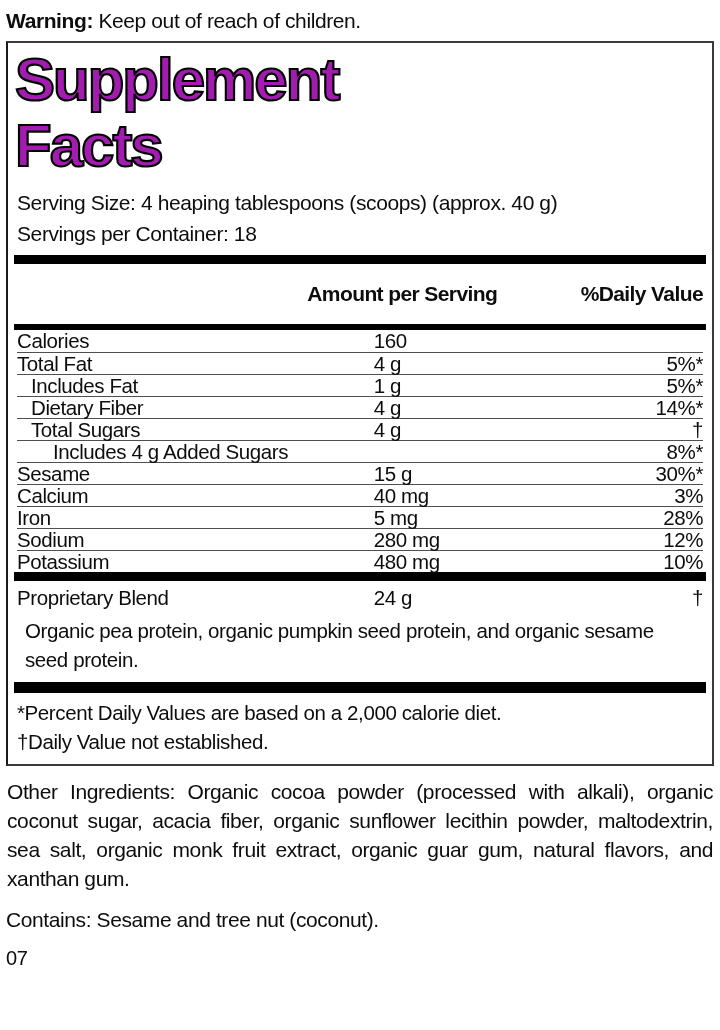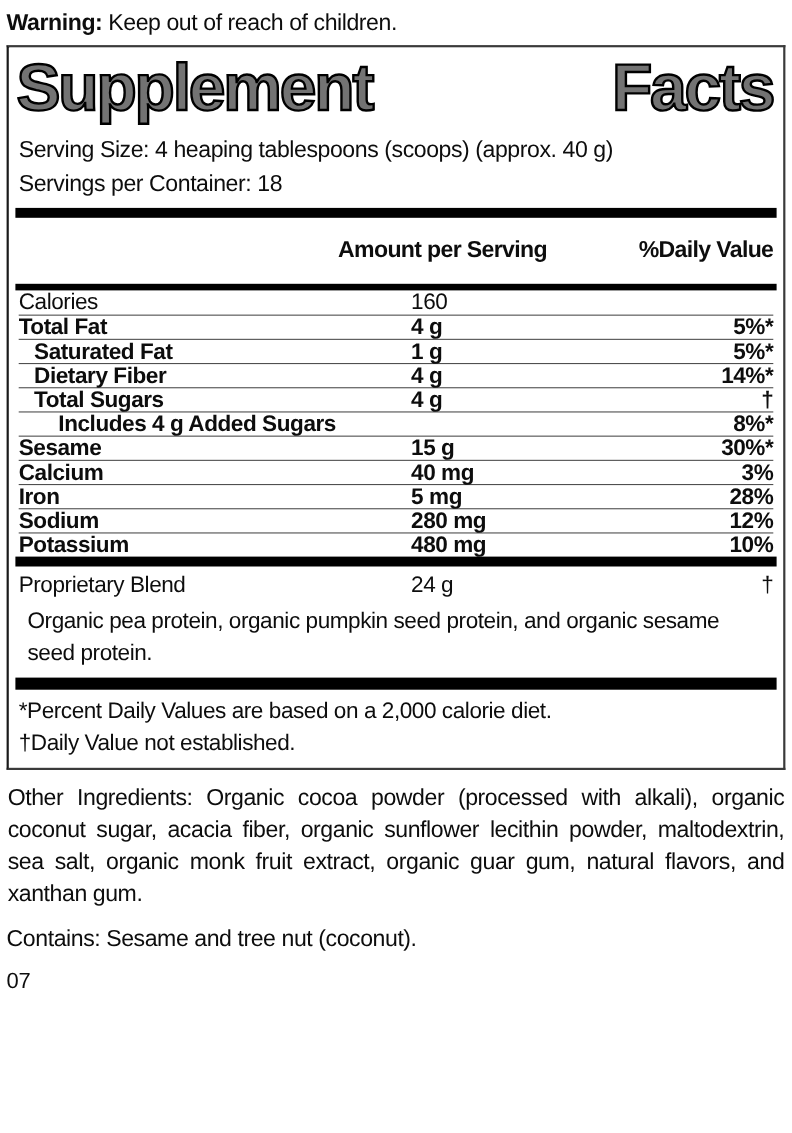--- a/index.html
+++ b/index.html
@@ -17,24 +17,24 @@
   .warning { font-size: 21px; line-height: 26px; margin-bottom: 7px; }
   .warning b { font-weight: bold; }
 
   
   .facts-box {
     border: 2px solid #3a3a3a;
     border-left-color: #1a1a1a;
     padding: 2px 5px 6px 5px;
   }
   .title-row {
-    display: flex; justify-content: space-between; align-items: baseline;
+    display: flex; justify-content: center; align-items: baseline;
     font-size: 60px; font-weight: bold; letter-spacing: -2px;
-    -webkit-text-stroke: 2.2px #000; color:#737373;
-    line-height: 66px; padding: 2px 4px 4px 2px;
+    -webkit-text-stroke: 2.2px #000; color:#a21caf;
+    line-height: 66px; padding: 2px 4px 4px 2px; flex-direction: column;
   }
   .serving { font-size: 21px; line-height: 31px; padding: 4px 4px 6px 4px; }
 
   .bar { background: #000; margin: 0 1px; }
   .bar-1 { height: 9px; }
   .bar-2 { height: 6px; }
   .bar-3 { height: 9px; }
   .bar-4 { height: 11px; }
 
   .facts-header {
@@ -43,21 +43,21 @@
     padding: 0 4px;
   }
   .fh-amount { width: 70%; text-align: right; }
   .fh-dv { flex: 1; text-align: right; }
 
   .rows { padding: 0 4px; }
   .row {
     display: flex; align-items: center;
     height: 22px; font-size: 20.5px;
   }
-  .row.sep { border-top: 1.5px solid #4f4f4f; font-weight: bold; }
+  .row.sep { border-top: 1.5px solid #4f4f4f; }
   .r-label { width: 52%; white-space: nowrap; }
   .ind1 .r-label { padding-left: 14px; }
   .ind2 .r-label { padding-left: 36px; }
   .r-amount { flex: 1; text-align: left; white-space: nowrap; }
   .r-dv { text-align: right; white-space: nowrap; }
 
   .blend { padding: 0 4px; }
   .blend-desc {
     font-size: 20.5px; line-height: 29px;
     padding: 1px 0 8px 8px; max-width: 648px;
@@ -109,21 +109,21 @@
         <span class="r-dv"></span>
       </div>
 
       <div class="row sep ind0">
         <span class="r-label">Total Fat</span>
         <span class="r-amount">4 g</span>
         <span class="r-dv">5%*</span>
       </div>
 
       <div class="row sep ind1">
-        <span class="r-label">Saturated Fat</span>
+        <span class="r-label">Includes Fat</span>
         <span class="r-amount">1 g</span>
         <span class="r-dv">5%*</span>
       </div>
 
 
       <div class="row sep ind1">
         <span class="r-label">Dietary Fiber</span>
         <span class="r-amount">4 g</span>
         <span class="r-dv">14%*</span>
       </div>

